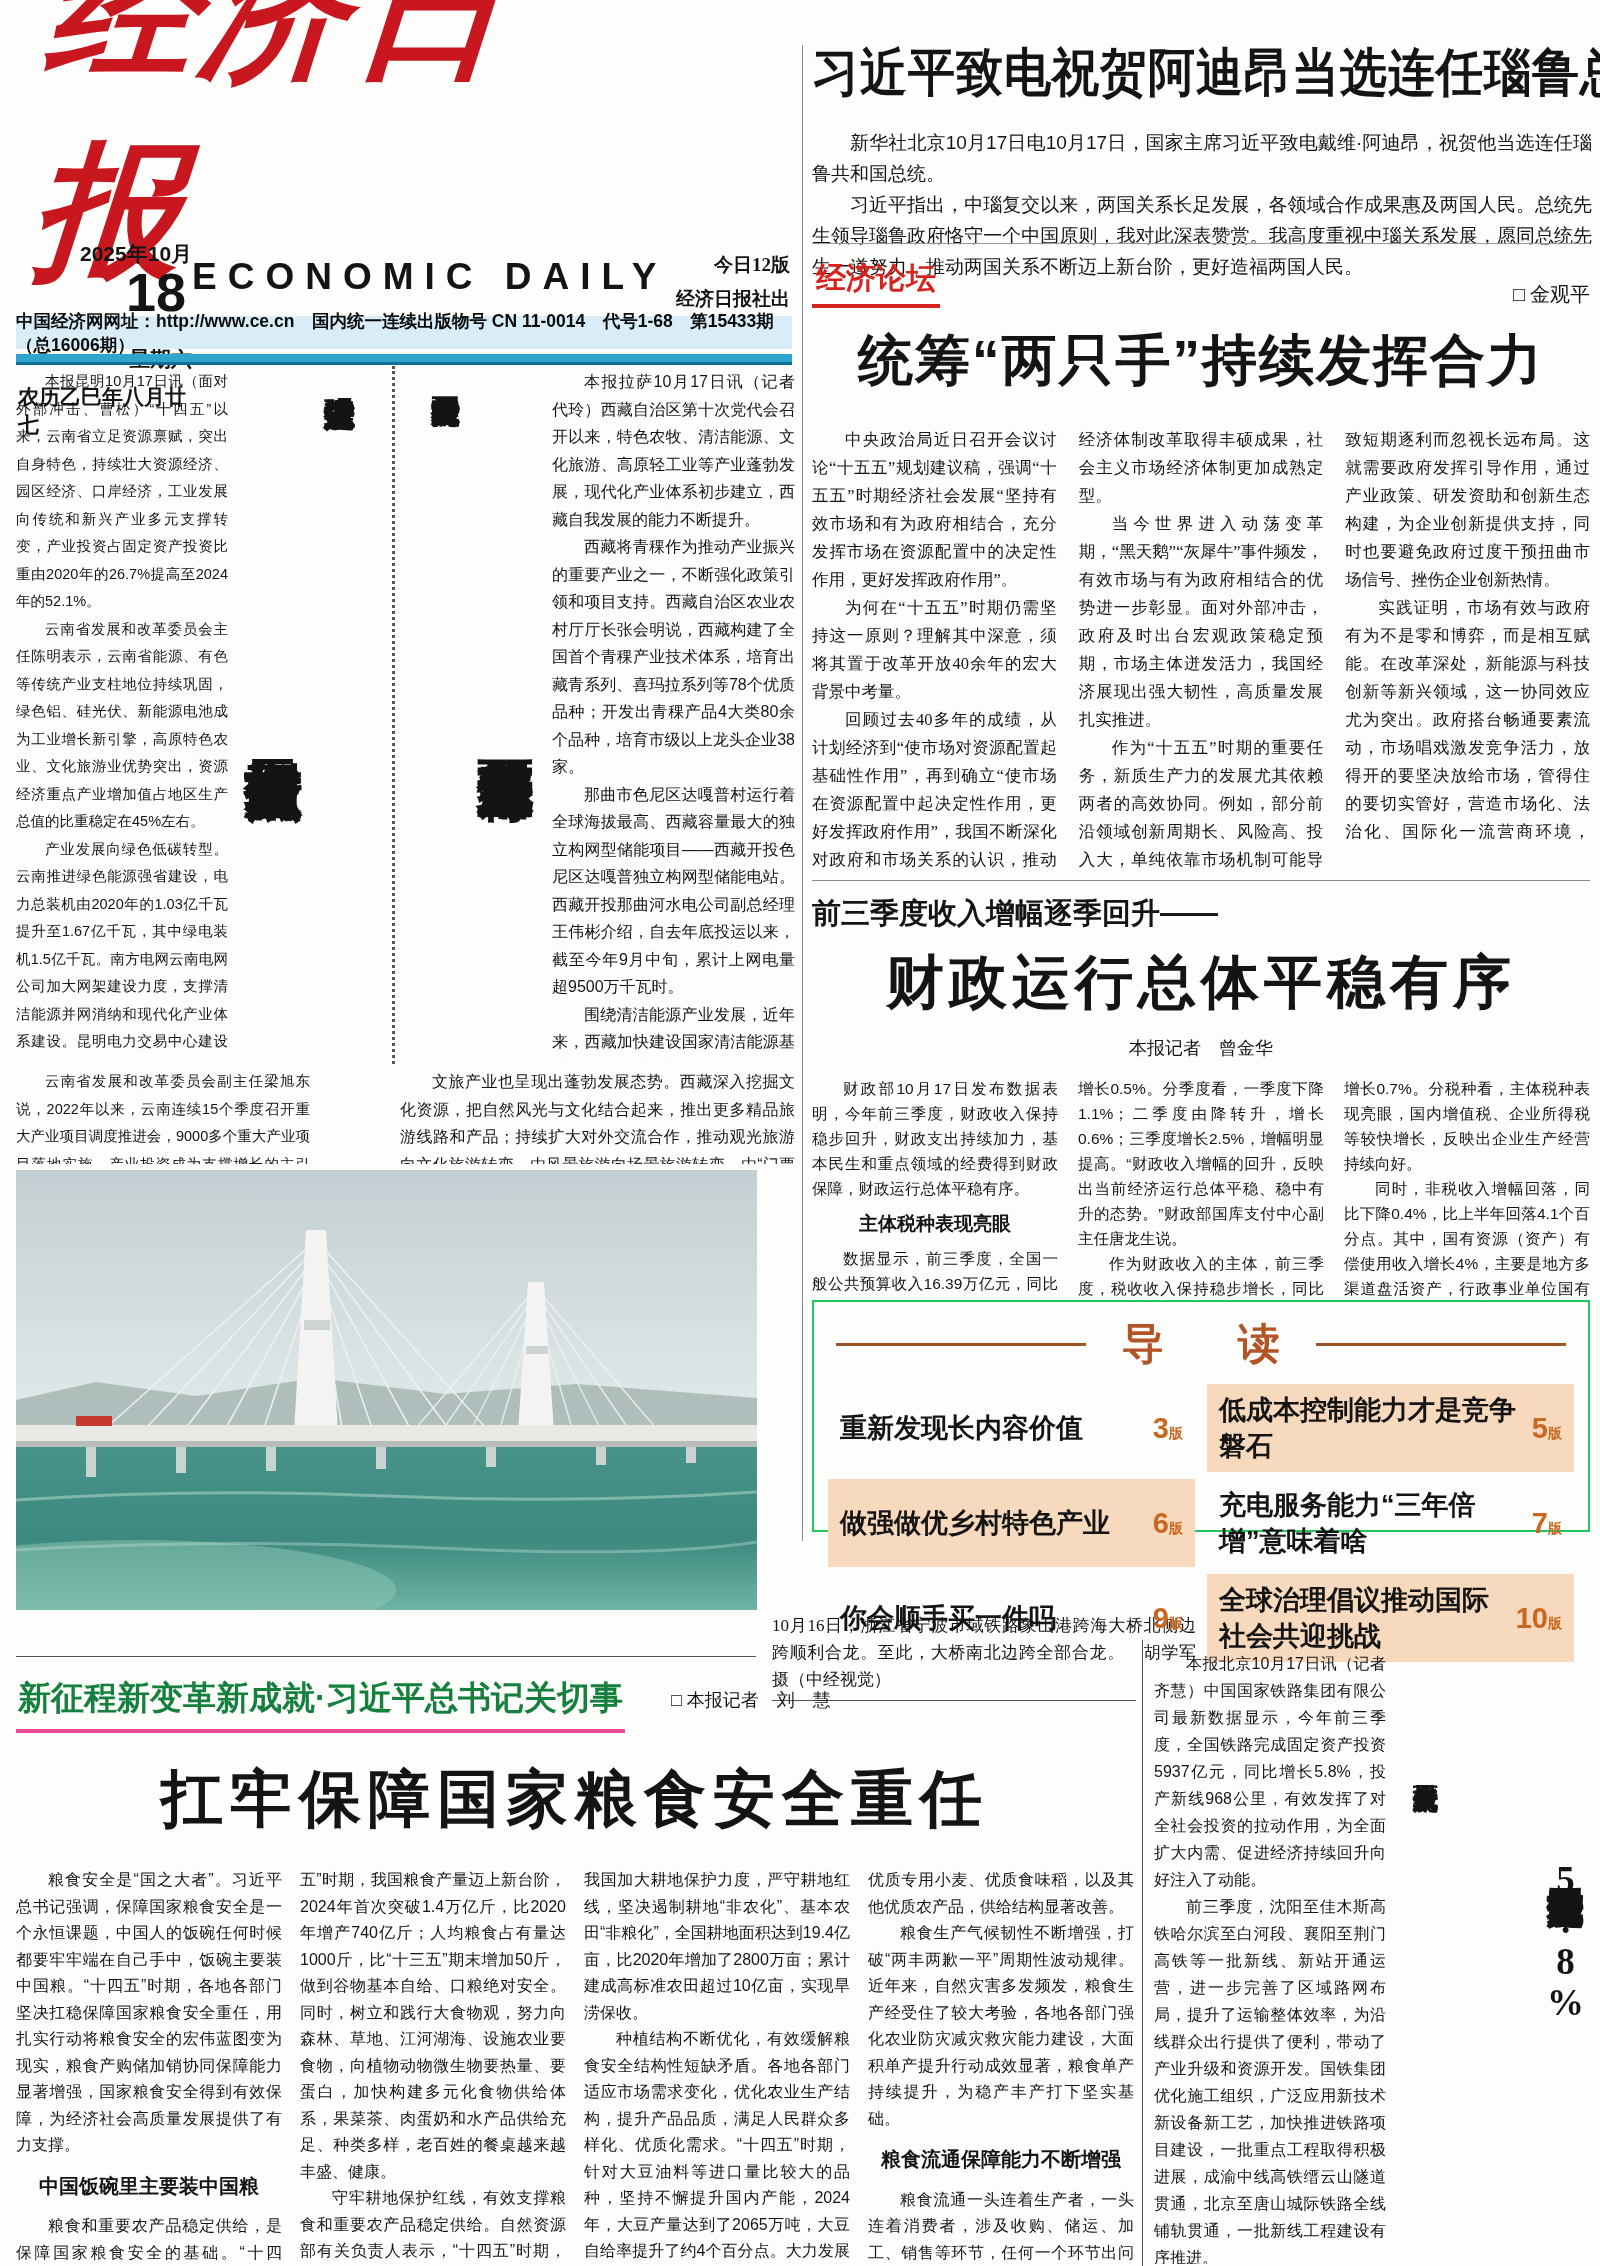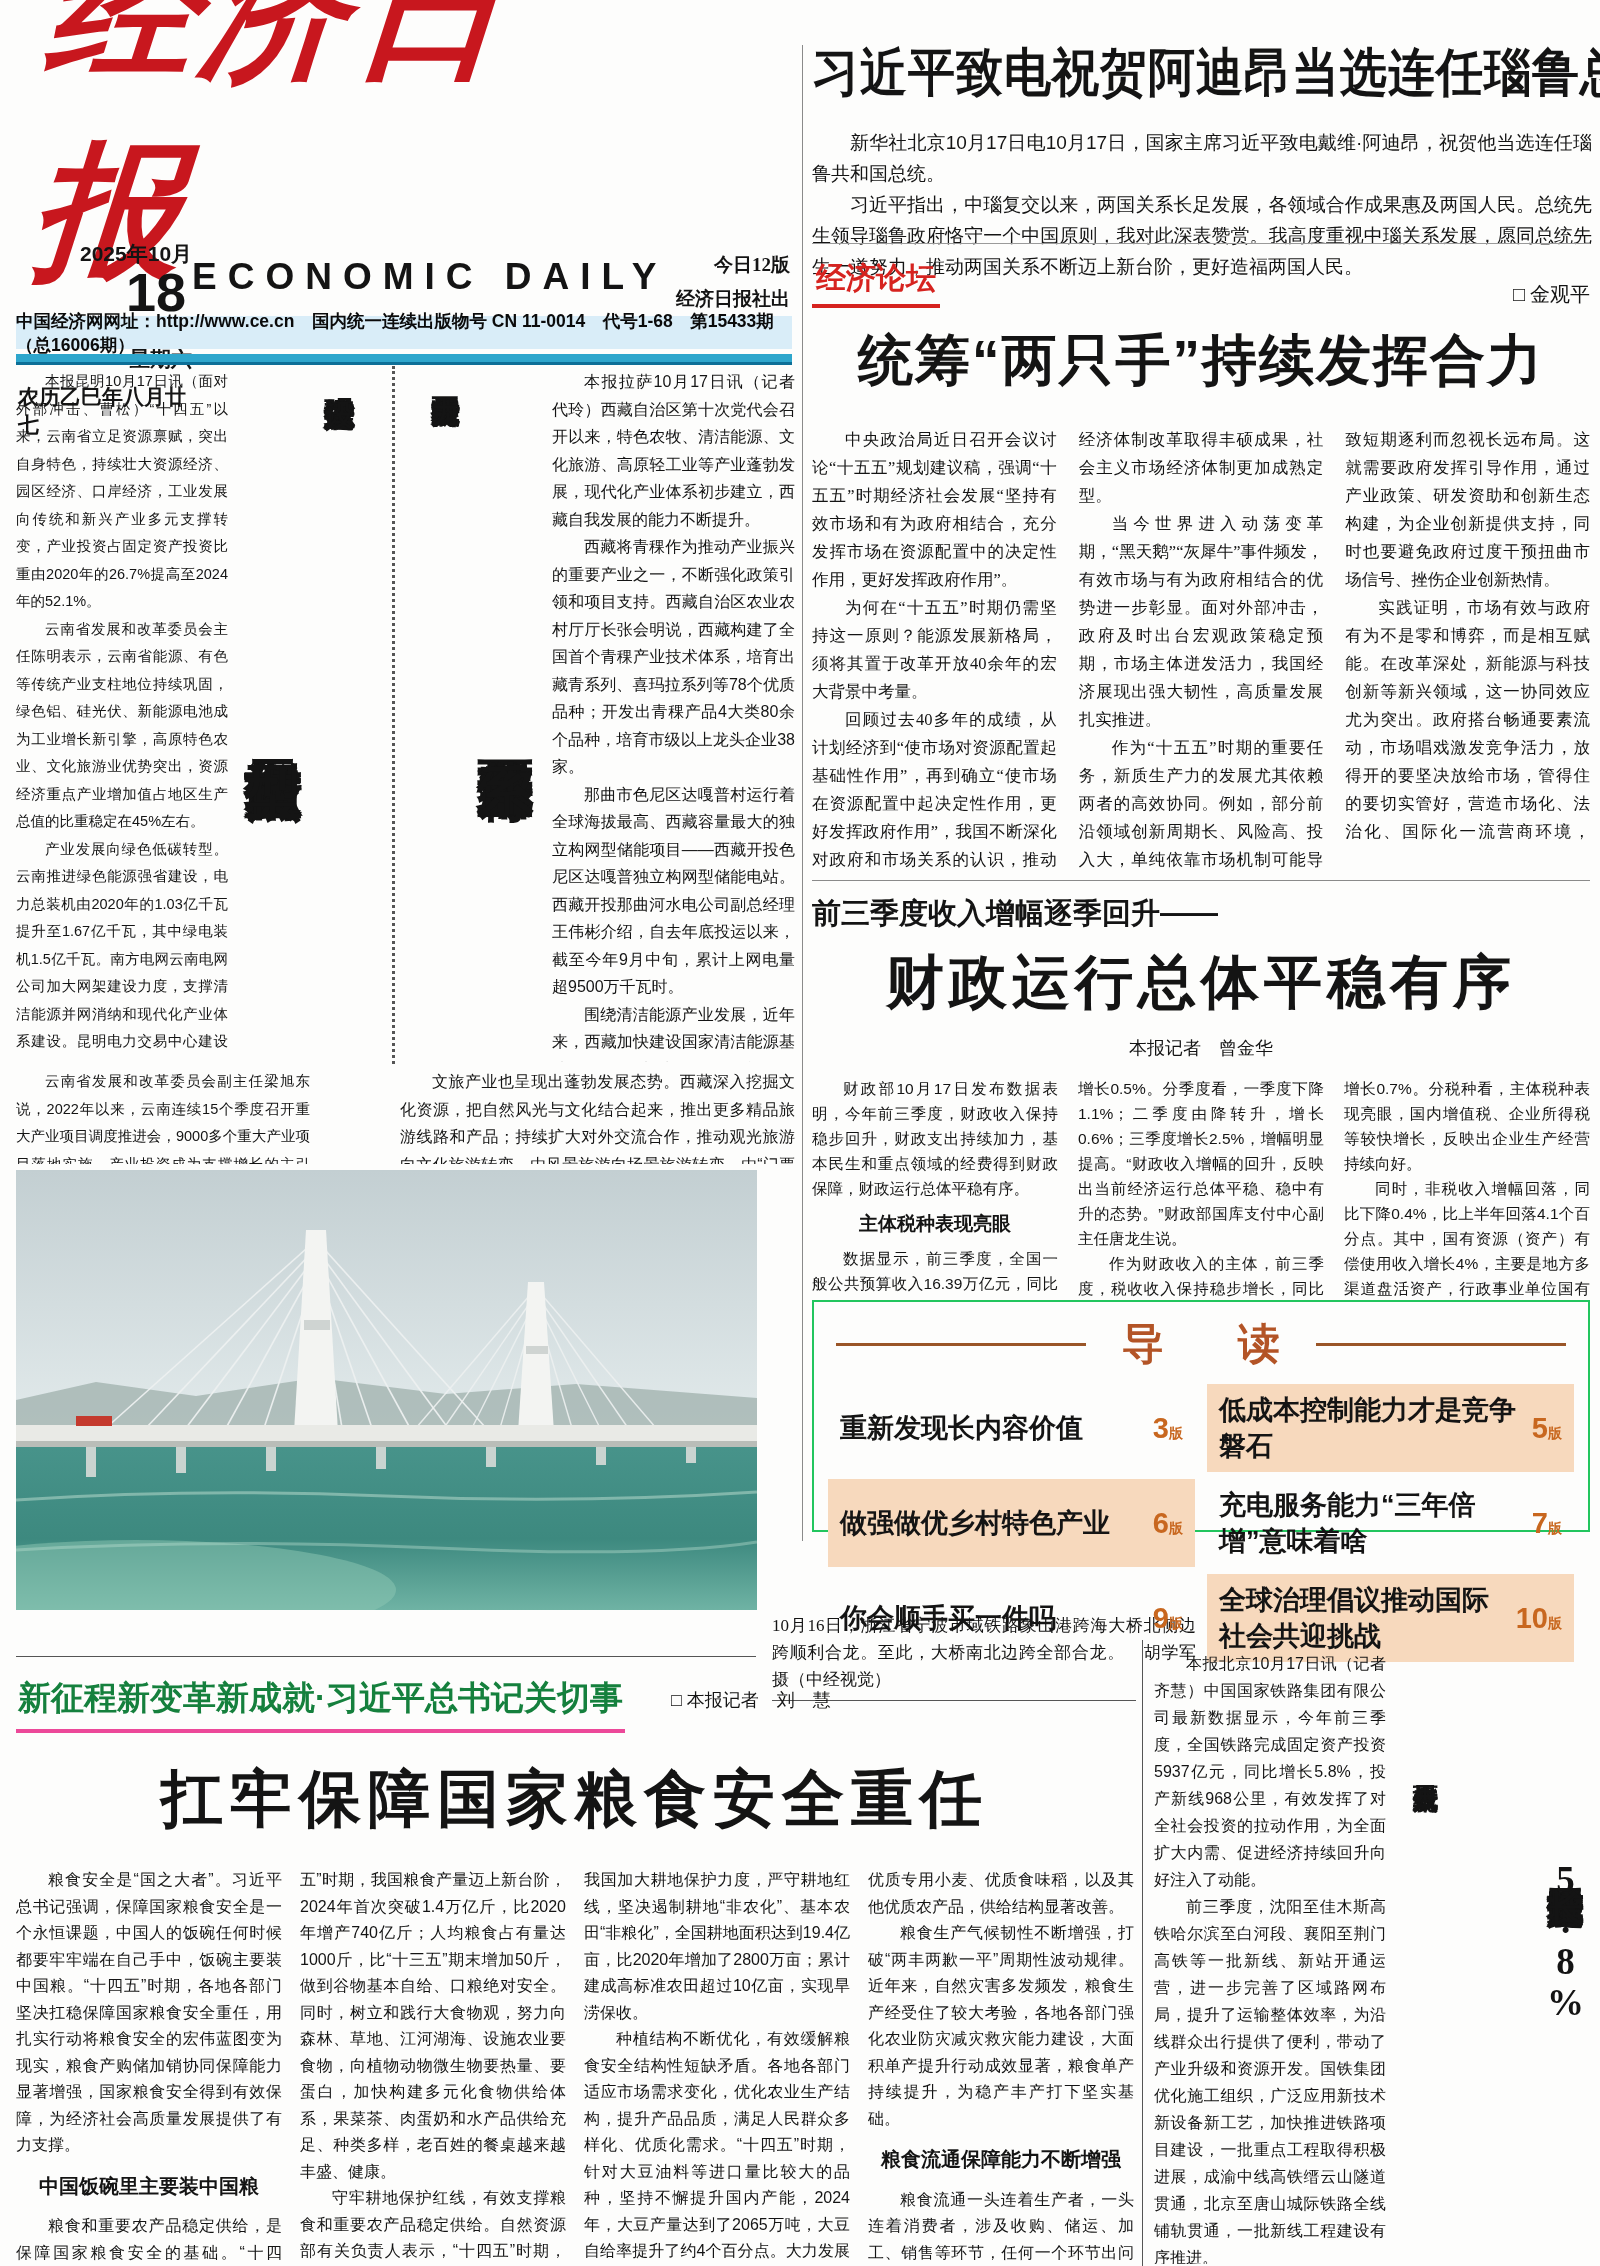--- a/index.html
+++ b/index.html
@@ -132,21 +132,21 @@
   <div class="abs rule-ts"></div>
 
   <div class="abs forum">
     <div class="forum-head">
       <span class="forum-label">经济论坛</span>
       <span class="forum-byline">□ 金观平</span>
     </div>
     <div class="forum-headline">统筹“两只手”持续发挥合力</div>
     <div class="forum-body">
       <p>中央政治局近日召开会议讨论“十五五”规划建议稿，强调“十五五”时期经济社会发展“坚持有效市场和有为政府相结合，充分发挥市场在资源配置中的决定性作用，更好发挥政府作用”。</p>
-      <p>为何在“十五五”时期仍需坚持这一原则？能源发展新格局，须将其置于改革开放40余年的宏大背景中考量。</p>
+      <p>为何在“十五五”时期仍需坚持这一原则？理解其中深意，须将其置于改革开放40余年的宏大背景中考量。</p>
       <p>回顾过去40多年的成绩，从计划经济到“使市场对资源配置起基础性作用”，再到确立“使市场在资源配置中起决定性作用，更好发挥政府作用”，我国不断深化对政府和市场关系的认识，推动经济体制改革取得丰硕成果，社会主义市场经济体制更加成熟定型。</p>
       <p>当今世界进入动荡变革期，“黑天鹅”“灰犀牛”事件频发，有效市场与有为政府相结合的优势进一步彰显。面对外部冲击，政府及时出台宏观政策稳定预期，市场主体迸发活力，我国经济展现出强大韧性，高质量发展扎实推进。</p>
       <p>作为“十五五”时期的重要任务，新质生产力的发展尤其依赖两者的高效协同。例如，部分前沿领域创新周期长、风险高、投入大，单纯依靠市场机制可能导致短期逐利而忽视长远布局。这就需要政府发挥引导作用，通过产业政策、研发资助和创新生态构建，为企业创新提供支持，同时也要避免政府过度干预扭曲市场信号、挫伤企业创新热情。</p>
       <p>实践证明，市场有效与政府有为不是零和博弈，而是相互赋能。在改革深处，新能源与科技创新等新兴领域，这一协同效应尤为突出。政府搭台畅通要素流动，市场唱戏激发竞争活力，放得开的要坚决放给市场，管得住的要切实管好，营造市场化、法治化、国际化一流营商环境，使“看得见的手”与“看不见的手”各展所长、同向发力。</p>
 
     </div>
   </div>
 
   <div class="abs col-body yn-body">
     <p><span class="b">本报昆明10月17日讯（面对外部冲击、曹松）</span><span>“十四五”以来，云南省立足资源禀赋，突出自身特色，持续壮大资源经济、园区经济、口岸经济，工业发展向传统和新兴产业多元支撑转变，产业投资占固定资产投资比重由2020年的26.7%提高至2024年的52.1%。</span></p>

